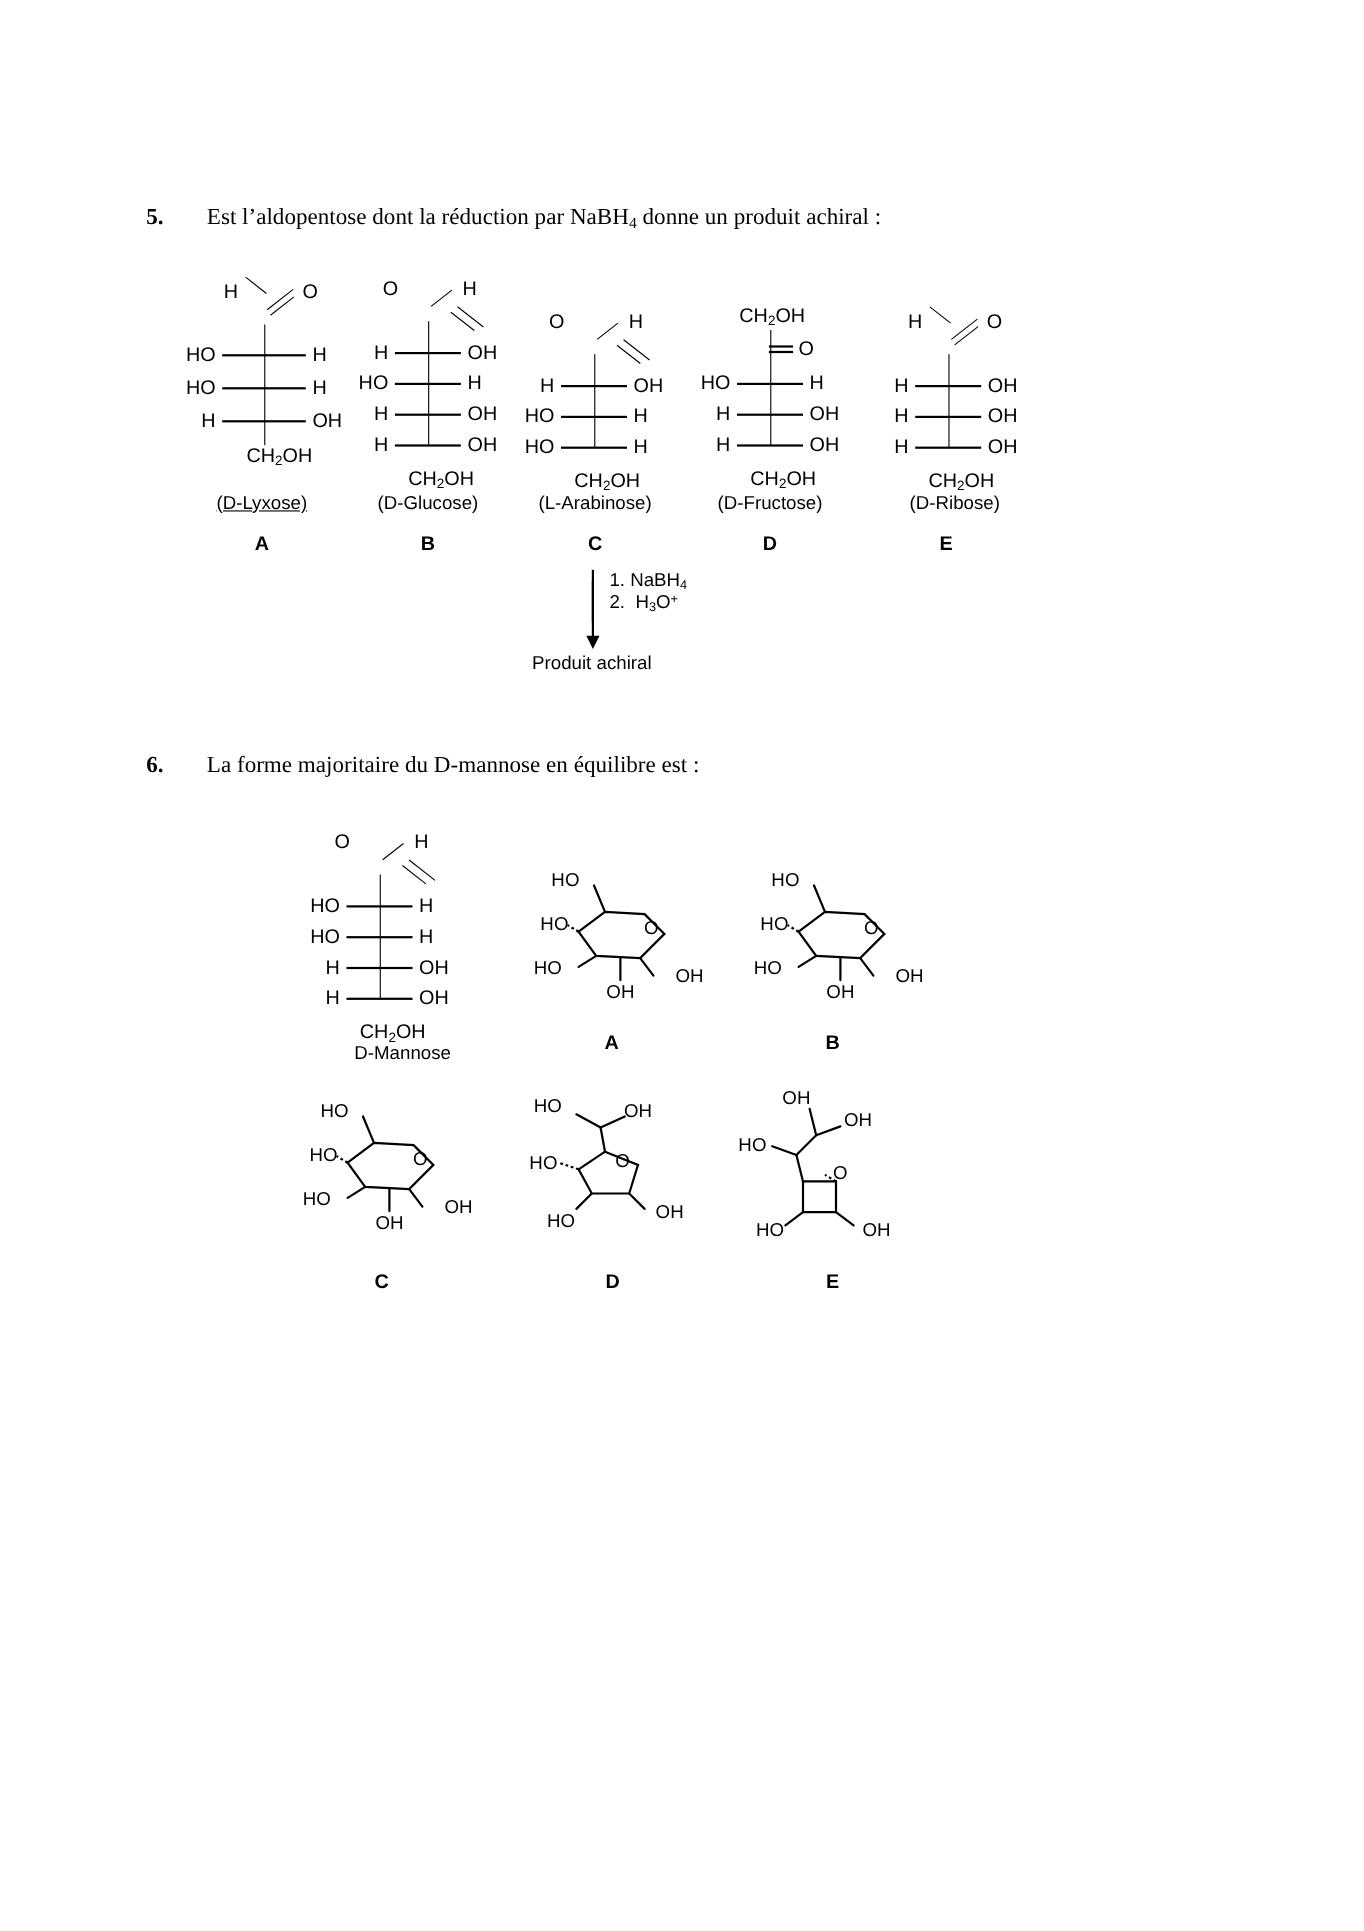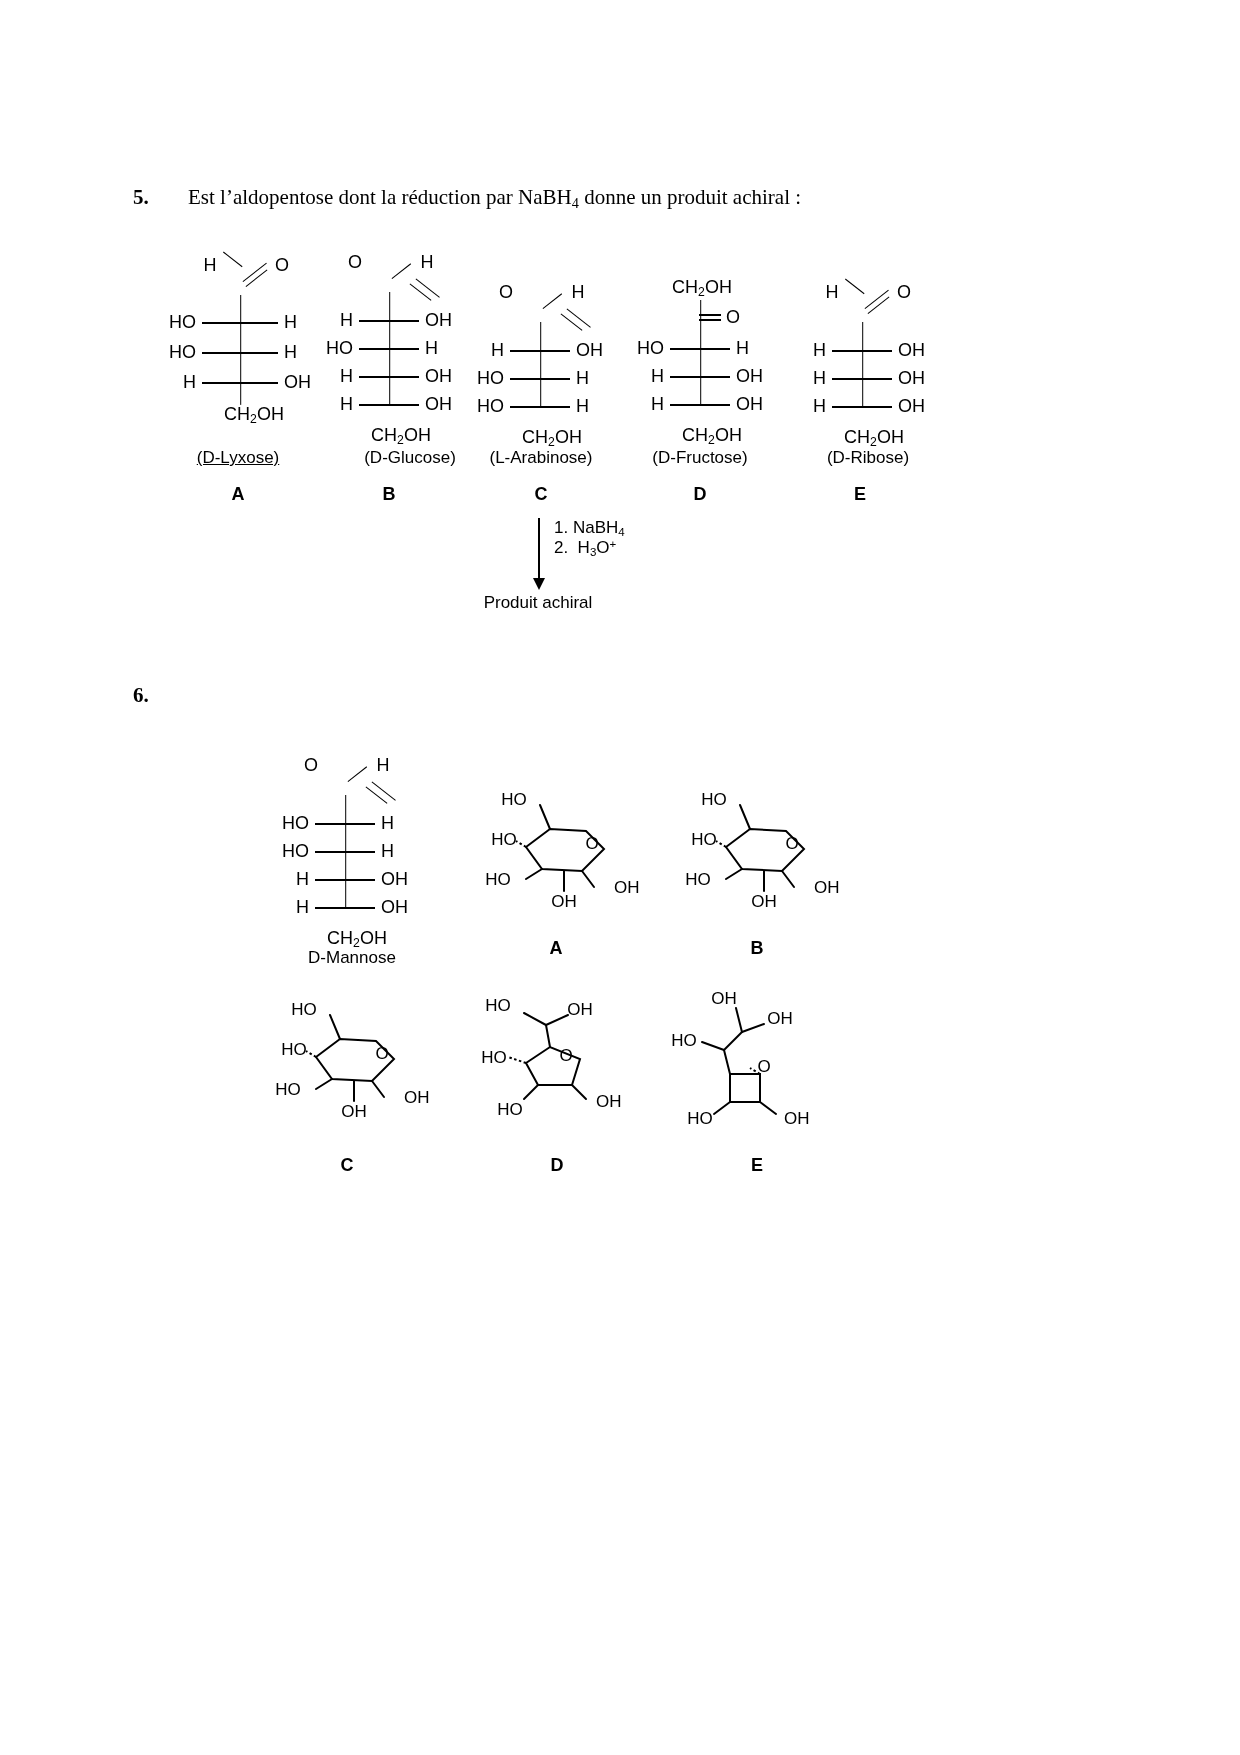--- a/index.html
+++ b/index.html
@@ -108,21 +108,21 @@
       <span class="lab l" style="left:-34px; top:84px;">H</span>
       <span class="lab r" style="left:34px; top:84px;">OH</span>
 
       <div class="rung" style="left:-30px; top:112px; width:60px;"></div>
       <span class="lab l" style="left:-34px; top:112px;">H</span>
       <span class="lab r" style="left:34px; top:112px;">OH</span>
 
       <span class="lab c" style="left:12px; top:144px;">CH<sub>2</sub>OH</span>
     </div>
   </div>
-  <div class="cap" style="left:389px; top:448px;margin-left:21px;">(D-Glucose)</div>
+  <div class="cap" style="left:389px; top:448px;">(D-Glucose)</div>
   <div class="letter" style="left:389px; top:484px;">B</div>
 
   <div class="fischer" style="left:540px; top:322px; width:1px;">
     <div class="fis-body" style="width:1px;height:1px;">
       <div class="dbl" style="left:-3px; top:-14px; width:30px; transform:rotate(-142deg); transform-origin:right center;"></div>
       <div class="dbl" style="left:-6px; top:-9px; width:27px; transform:rotate(-142deg); transform-origin:right center;"></div>
       <div class="dbl" style="left:3px; top:-14px; width:24px; transform:rotate(-38deg); transform-origin:left center;"></div>
       <span class="lab c" style="left:-34px; top:-30px;">O</span>
       <span class="lab c" style="left:38px; top:-30px;">H</span>
 
@@ -203,20 +203,21 @@
 
   <div class="vbar" style="left:538px; top:518px; height:48px;"></div>
   <div class="arrow-line" style="left:538px; top:528px; height:56px;"></div>
   <div class="arrow-head" style="left:533px; top:578px;"></div>
   <div class="cond" style="left:554px; top:518px;">1. NaBH<sub>4</sub></div>
   <div class="cond" style="left:554px; top:538px;">2.&nbsp; H<sub>3</sub>O<sup>+</sup></div>
   <div class="cap" style="left:538px; top:593px;">Produit achiral</div>
 
   <div class="q-row" style="left:133px; top:683px;">
     <span class="q-num">6.</span>
+    <span class="q-text">La forme majoritaire du D-mannose en équilibre est :</span>
   </div>
 
   <div class="fischer" style="left:345px; top:795px; width:1px;">
     <div class="fis-body" style="width:1px;height:1px;">
       <div class="dbl" style="left:-3px; top:-14px; width:30px; transform:rotate(-142deg); transform-origin:right center;"></div>
       <div class="dbl" style="left:-6px; top:-9px; width:27px; transform:rotate(-142deg); transform-origin:right center;"></div>
       <div class="dbl" style="left:3px; top:-14px; width:24px; transform:rotate(-38deg); transform-origin:left center;"></div>
       <span class="lab c" style="left:-34px; top:-30px;">O</span>
       <span class="lab c" style="left:38px; top:-30px;">H</span>
 
@@ -234,21 +235,21 @@
       <span class="lab l" style="left:-34px; top:84px;">H</span>
       <span class="lab r" style="left:34px; top:84px;">OH</span>
 
       <div class="rung" style="left:-30px; top:112px; width:60px;"></div>
       <span class="lab l" style="left:-34px; top:112px;">H</span>
       <span class="lab r" style="left:34px; top:112px;">OH</span>
 
       <span class="lab c" style="left:12px; top:144px;">CH<sub>2</sub>OH</span>
     </div>
   </div>
-  <div class="cap" style="left:352px; top:948px;">D-Mannose</div>
+  <div class="cap" style="left:366px; top:948px;">D-Mannose</div>
 
   <div class="ring" style="left:478px; top:775px;">
     <svg width="190" height="145" viewBox="0 0 190 145">
       <g stroke="#000" fill="none" stroke-width="2" stroke-linecap="round">
         <path d="M48 72 L72 54 L108 56 L126 74 L104 96 L64 94 Z"></path>
         <path d="M72 54 L62 30"></path>
         <path d="M104 96 L116 112"></path>
         <path d="M64 94 L48 104"></path>
       </g>
       <g stroke="#000" fill="none" stroke-width="2">

